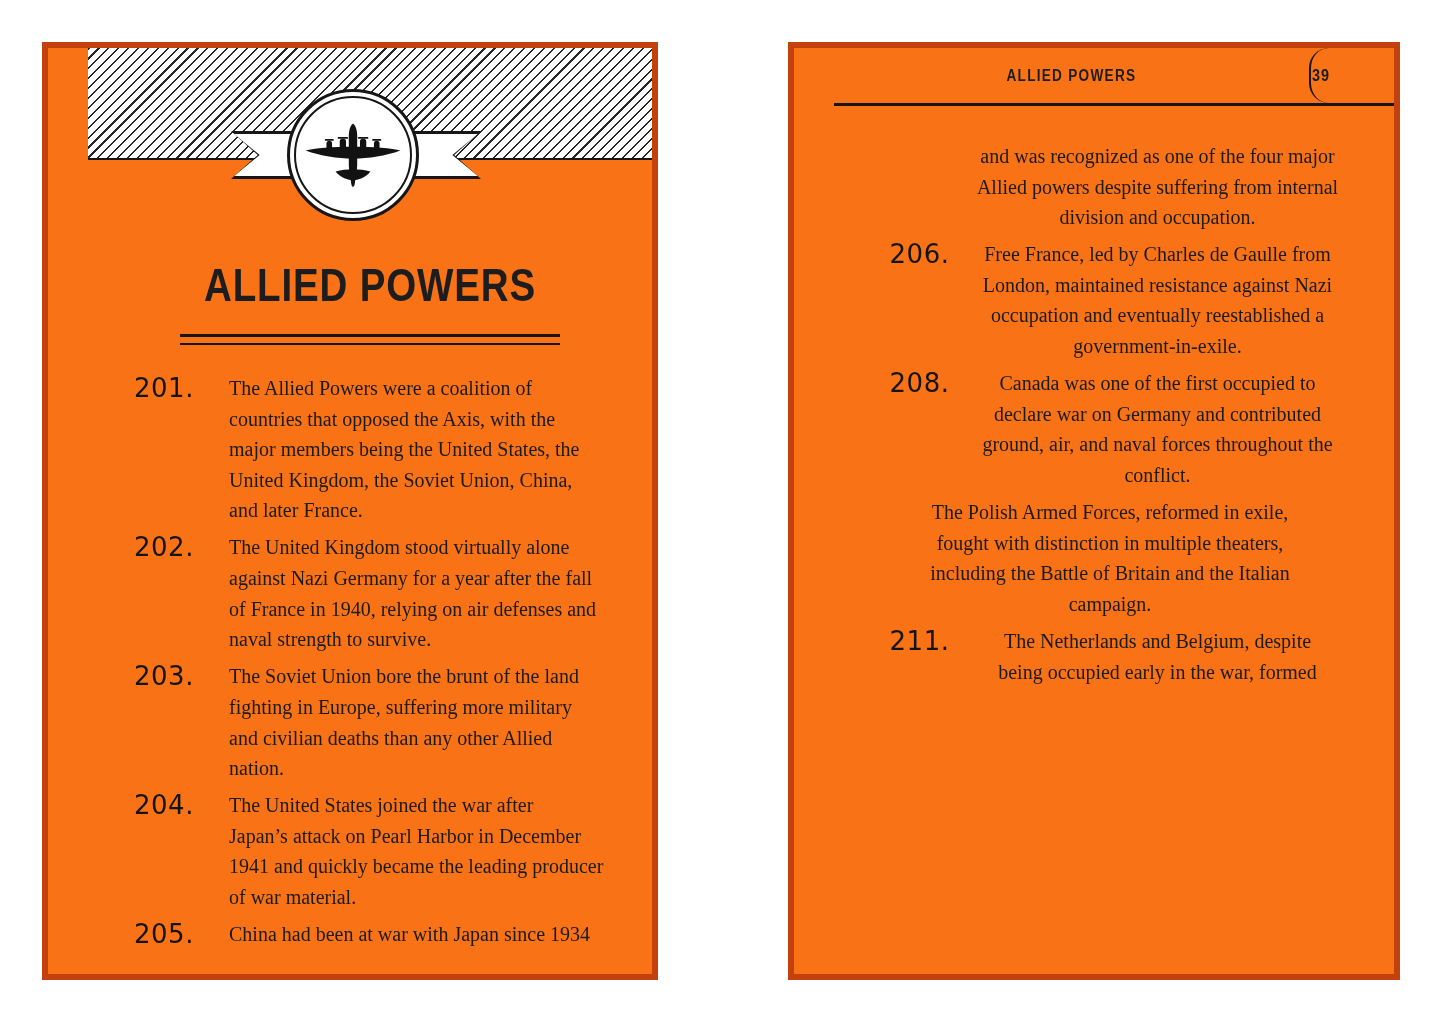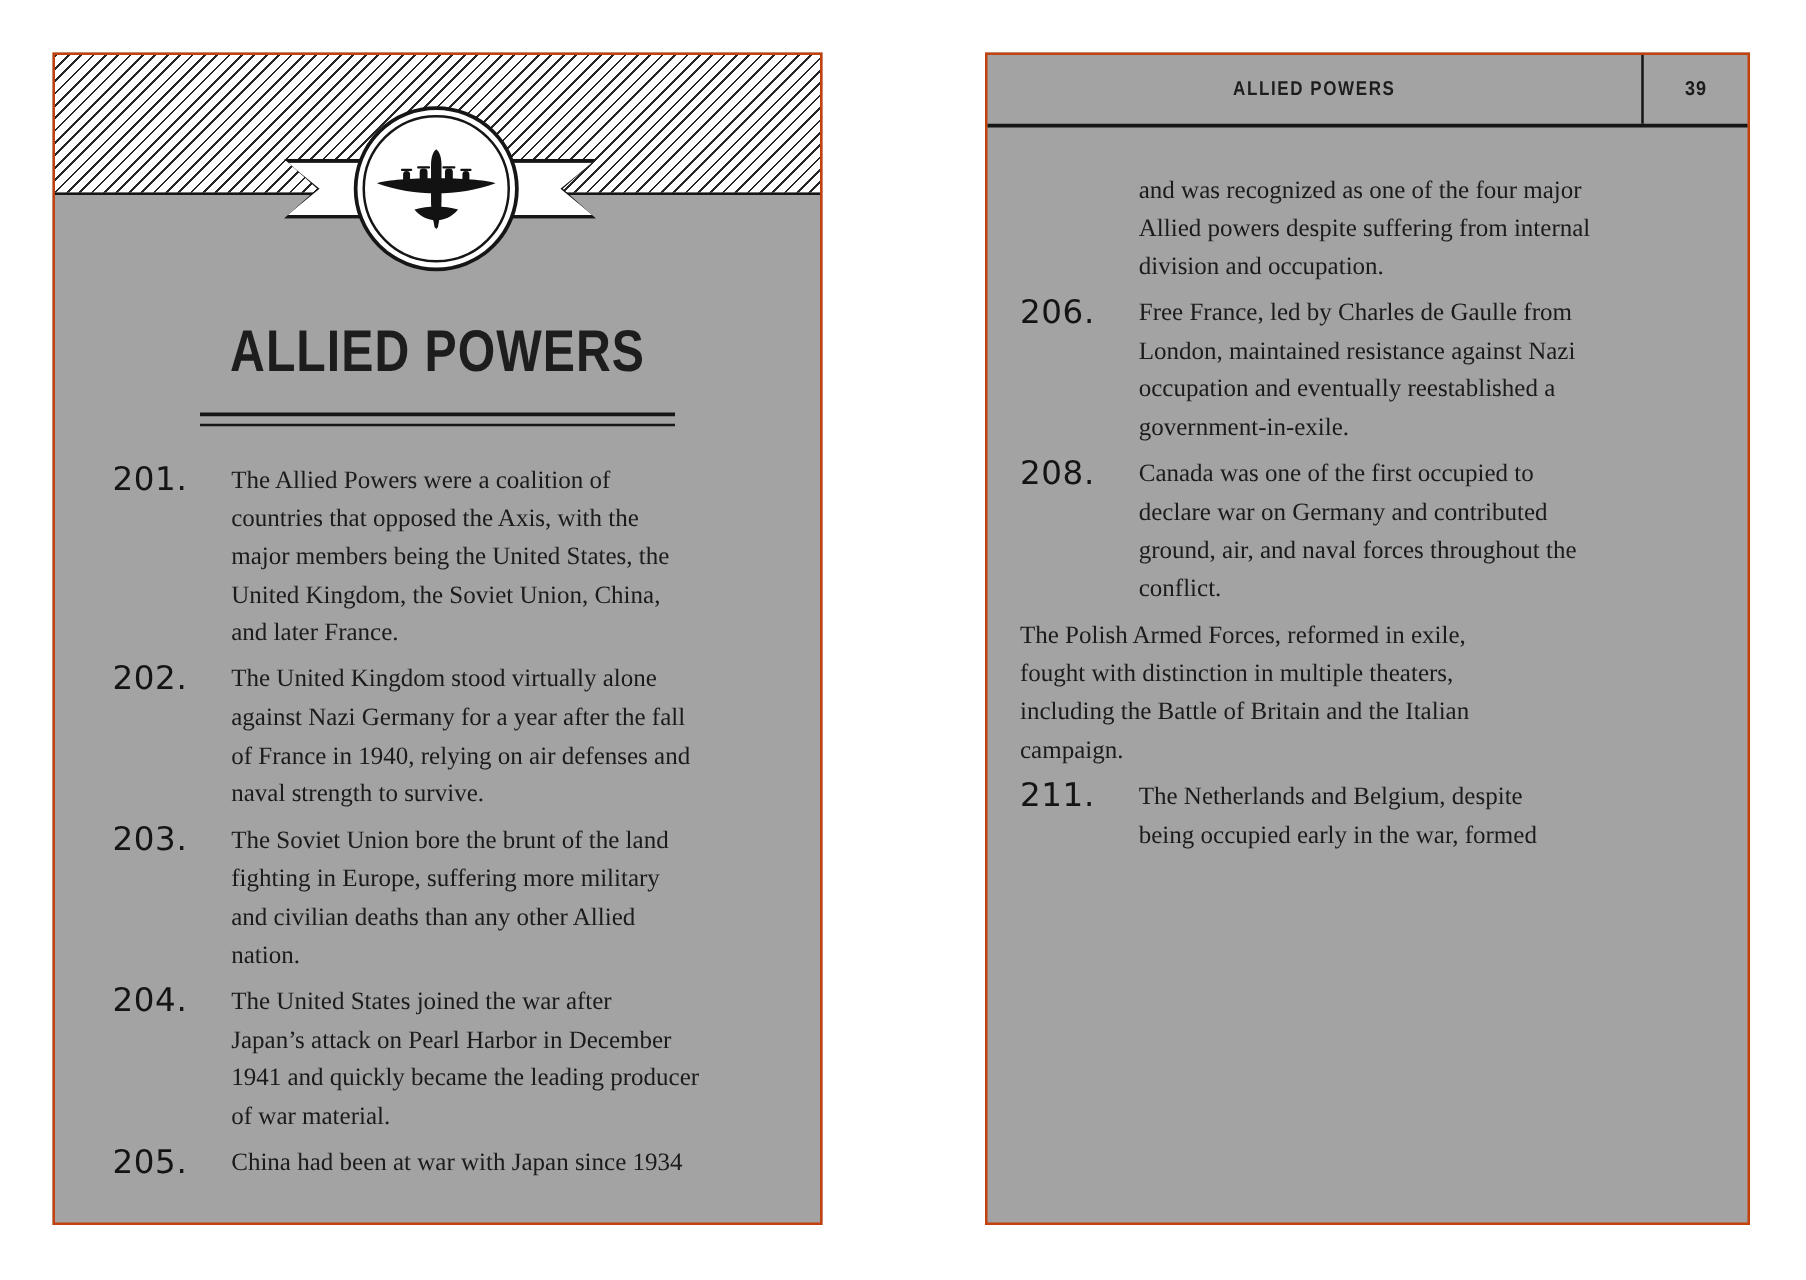--- a/index.html
+++ b/index.html
@@ -7,23 +7,24 @@
     width: 1445px; height: 1024px;
     background: #ffffff;
     position: relative;
     font-family: "Liberation Serif", serif;
     color: #1b1b1b;
     overflow: hidden;
   }
   .page {
     position: absolute;
     top: 42px;
-    background: #a3a3a3;
-    border: 2px solid #c2410c;
+    background: #f97316;
+    border: 6px solid #c2410c;
     box-sizing: border-box;
+    padding-left: 40px;
   }
   .page-left  { left: 42px;  width: 616px; height: 938px; }
   .page-right { left: 788px; width: 612px; height: 938px; }
 
   
   .hatch-band {
     height: 110px;
     border-bottom: 2.5px solid #161616;
     background: repeating-linear-gradient(
       135deg,
@@ -124,30 +125,30 @@
     font-weight: bold;
     font-size: 16px;
     letter-spacing: 1.5px;
     transform: scaleX(0.85);
     color: #1d1d1d;
     white-space: nowrap;
   }
   .rh-num-box {
     width: 83px;
     border-left: 2.5px solid #161616;
-    display: flex; align-items: center; justify-content: center;
+    display: flex; align-items: center;  border-radius: 20px;
   }
   .rh-num {
     font-family: "Liberation Sans", sans-serif;
     font-weight: bold;
     font-size: 16px;
     letter-spacing: 1px;
     transform: scaleX(0.9);
   }
-  .body-right { margin: 35px 46px 0 26px; }
+  .body-right { margin: 35px 46px 0 38px; text-align: center; }
 </style>
 </head>
 <body>
 
 <div class="page page-left">
   <div class="hatch-band"></div>
 
   <div class="ribbon ribbon-left">
     <div class="ribbon-fill"></div>
   </div>

